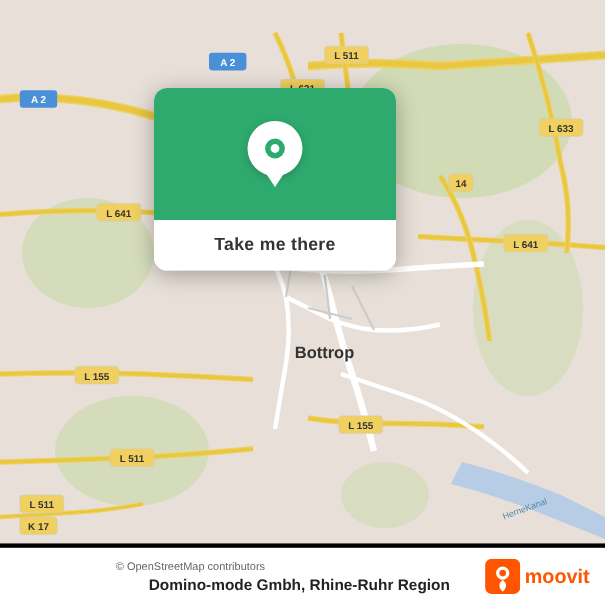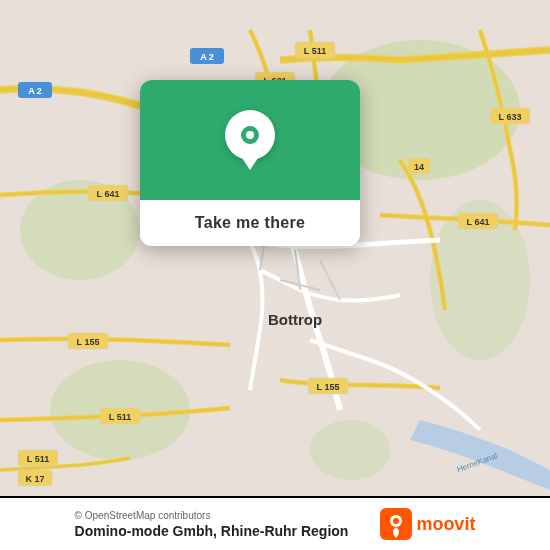--- a/index.html
+++ b/index.html
@@ -114,40 +114,41 @@
     
     .bottom-bar {
       position: absolute;
       bottom: 0;
       left: 0;
       right: 0;
       background: white;
       padding: 10px 14px;
       display: flex;
       align-items: center;
-      justify-content: center;
-      border-top: 2px solid #000000;
+      justify-content: flex-end;
+      border-top: 4px solid #000000;
       z-index: 10;
     }
 
     .bottom-bar-left {
       display: flex;
       flex-direction: column;
     }
 
     .copyright-text {
       font-size: 10px;
       color: #666;
     }
 
     .place-name {
       font-size: 14px;
       font-weight: bold;
       color: #222;
       margin-top: 2px;
+      margin-left: 30px;
     }
 
     .moovit-logo {
       display: flex;
       align-items: center;
       gap: 4px;
       margin-left: 32px;
     }
 
     .moovit-icon {

